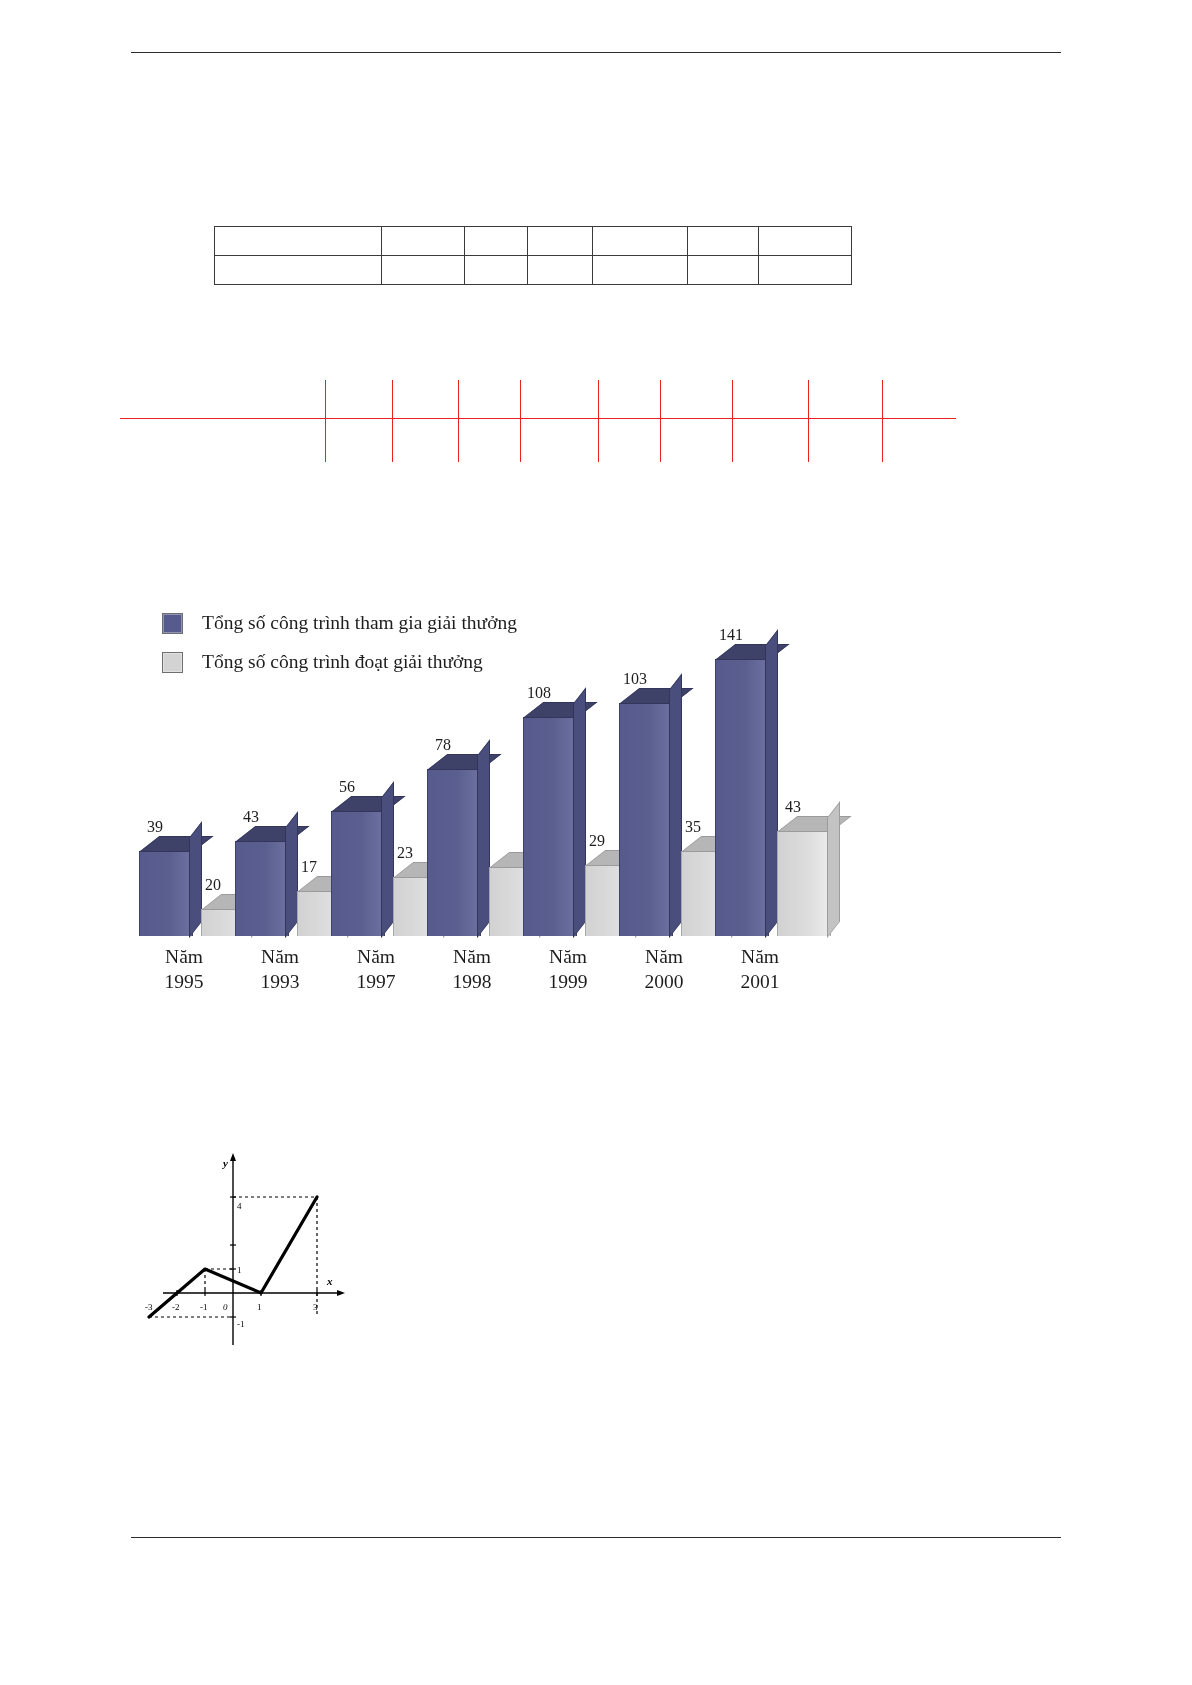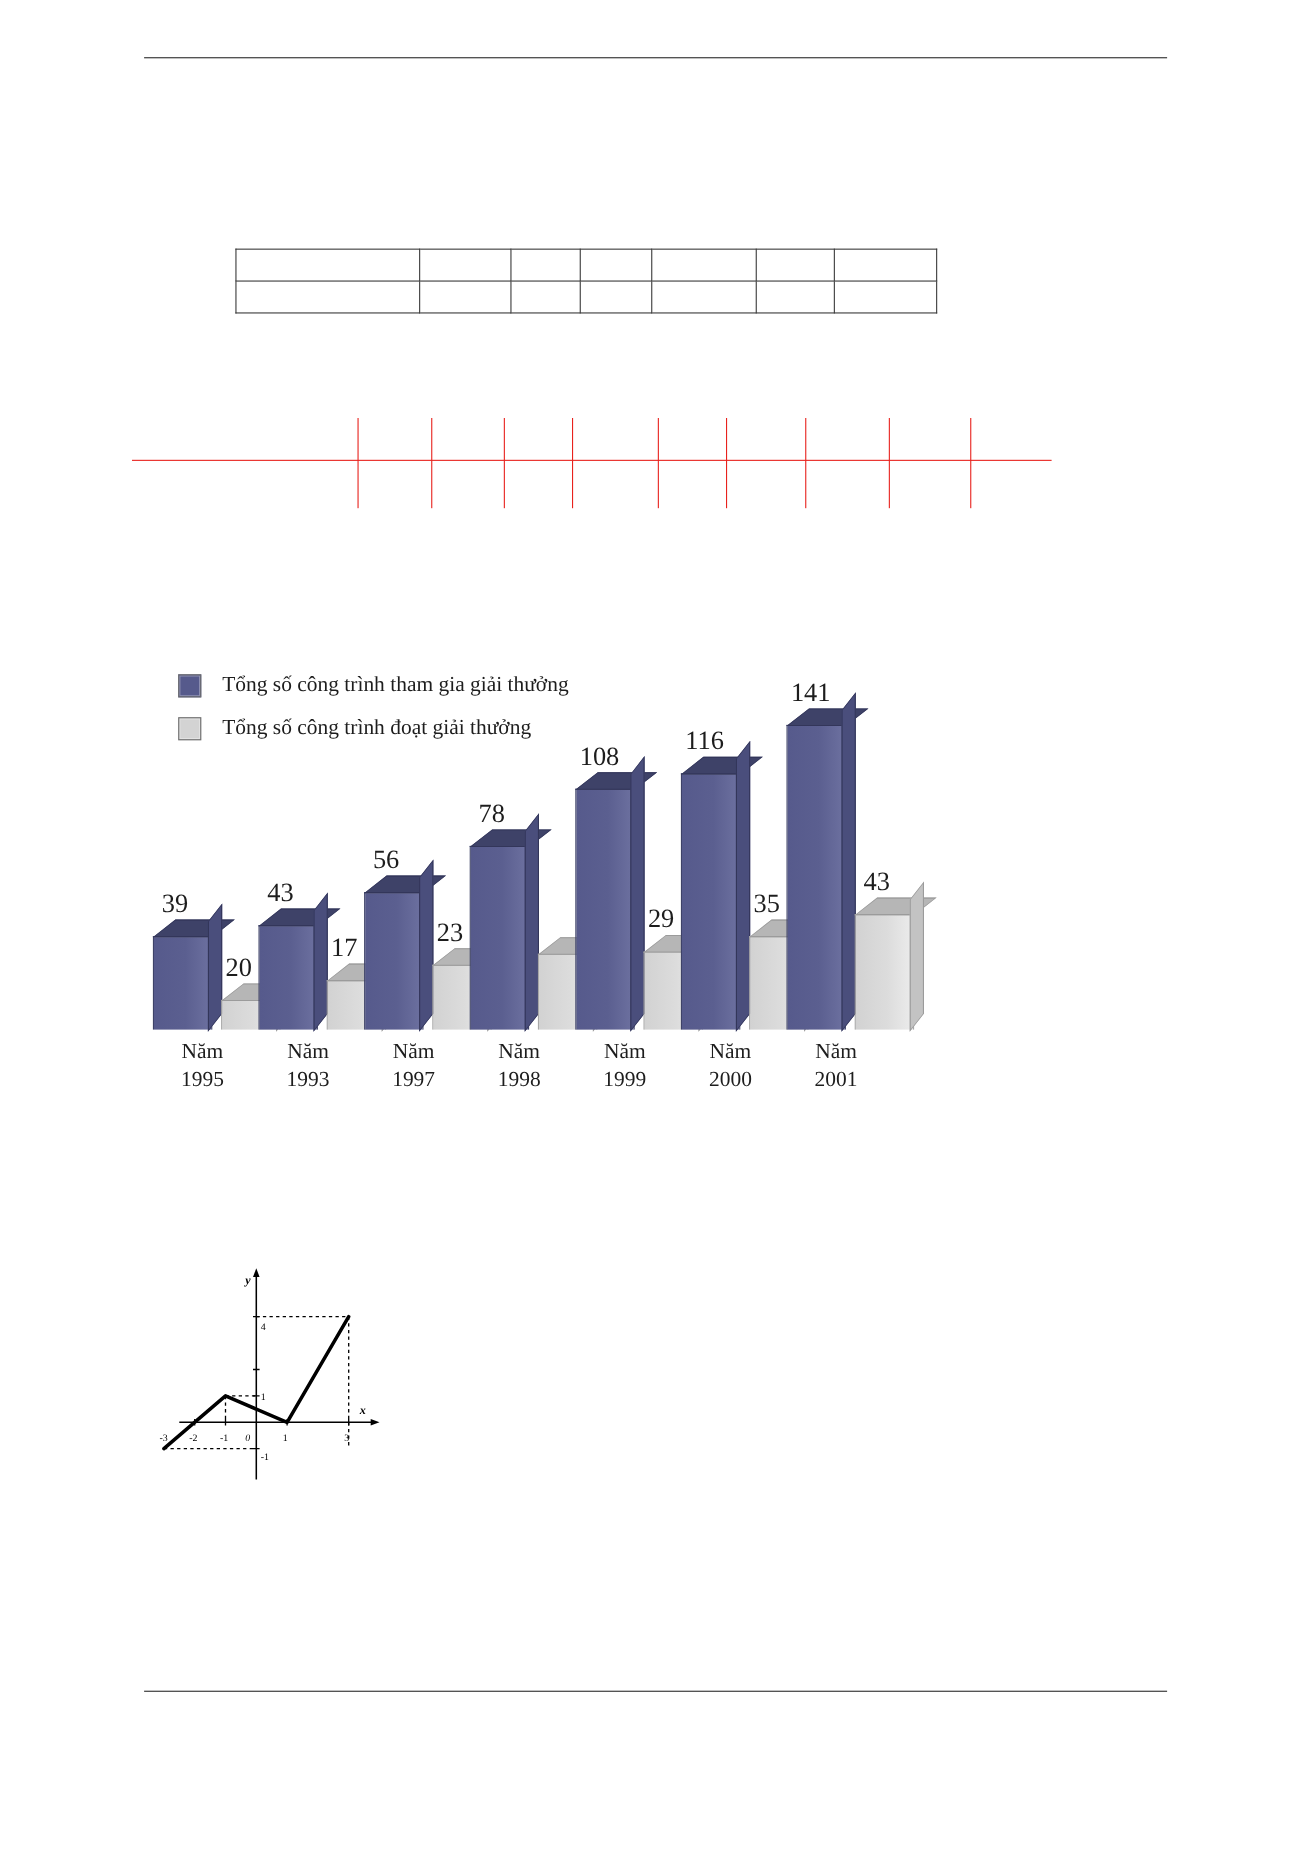--- a/index.html
+++ b/index.html
@@ -95,21 +95,21 @@
 
   .bar .par-side{
     position:absolute;right:-11px;width:11px;
     transform:skewY(-52deg);transform-origin:top left;
   }
   .bar.a .par-side{background:#4a4e7c;border:1px solid #33365a;}
   .bar.b .par-side{background:#c3c3c3;border:1px solid #9b9b9b;}
 
   .val{
     position:absolute;
-    font-size:24px;color:#1d1d1d;
+    font-size:16px;color:#1d1d1d;
     font-family:"Liberation Serif", serif;
     white-space:nowrap;
   }
 
   .xlabels{position:absolute;left:0;top:348px;width:800px;height:70px;}
   .xlab{
     position:absolute;text-align:center;width:90px;
     font-size:19.5px;line-height:25px;color:#1d1d1d;
     font-family:"Liberation Serif", serif;
   }
@@ -255,21 +255,21 @@
         <div class="bar a" style="left:0;width:52px;height:232px;">
           <div class="face" style="height:232px;"></div>
           <div class="par-top" style="bottom:232px;"></div>
           <div class="par-side" style="top:-14px;height:246px;"></div>
         </div>
         <div class="bar b" style="left:62px;width:52px;height:84px;">
           <div class="face" style="height:84px;"></div>
           <div class="par-top" style="bottom:84px;"></div>
           <div class="par-side" style="top:-14px;height:98px;"></div>
         </div>
-        <div class="val" style="left:4px;bottom:248px;">116</div>
+        <div class="val" style="left:4px;bottom:248px;">103</div>
         <div class="val" style="left:66px;bottom:100px;">35</div>
       </div>
 
       <div class="group" style="left:584px;">
         <div class="bar a" style="left:0;width:52px;height:276px;">
           <div class="face" style="height:276px;"></div>
           <div class="par-top" style="bottom:276px;"></div>
           <div class="par-side" style="top:-14px;height:290px;"></div>
         </div>
         <div class="bar b" style="left:62px;width:52px;height:104px;">

